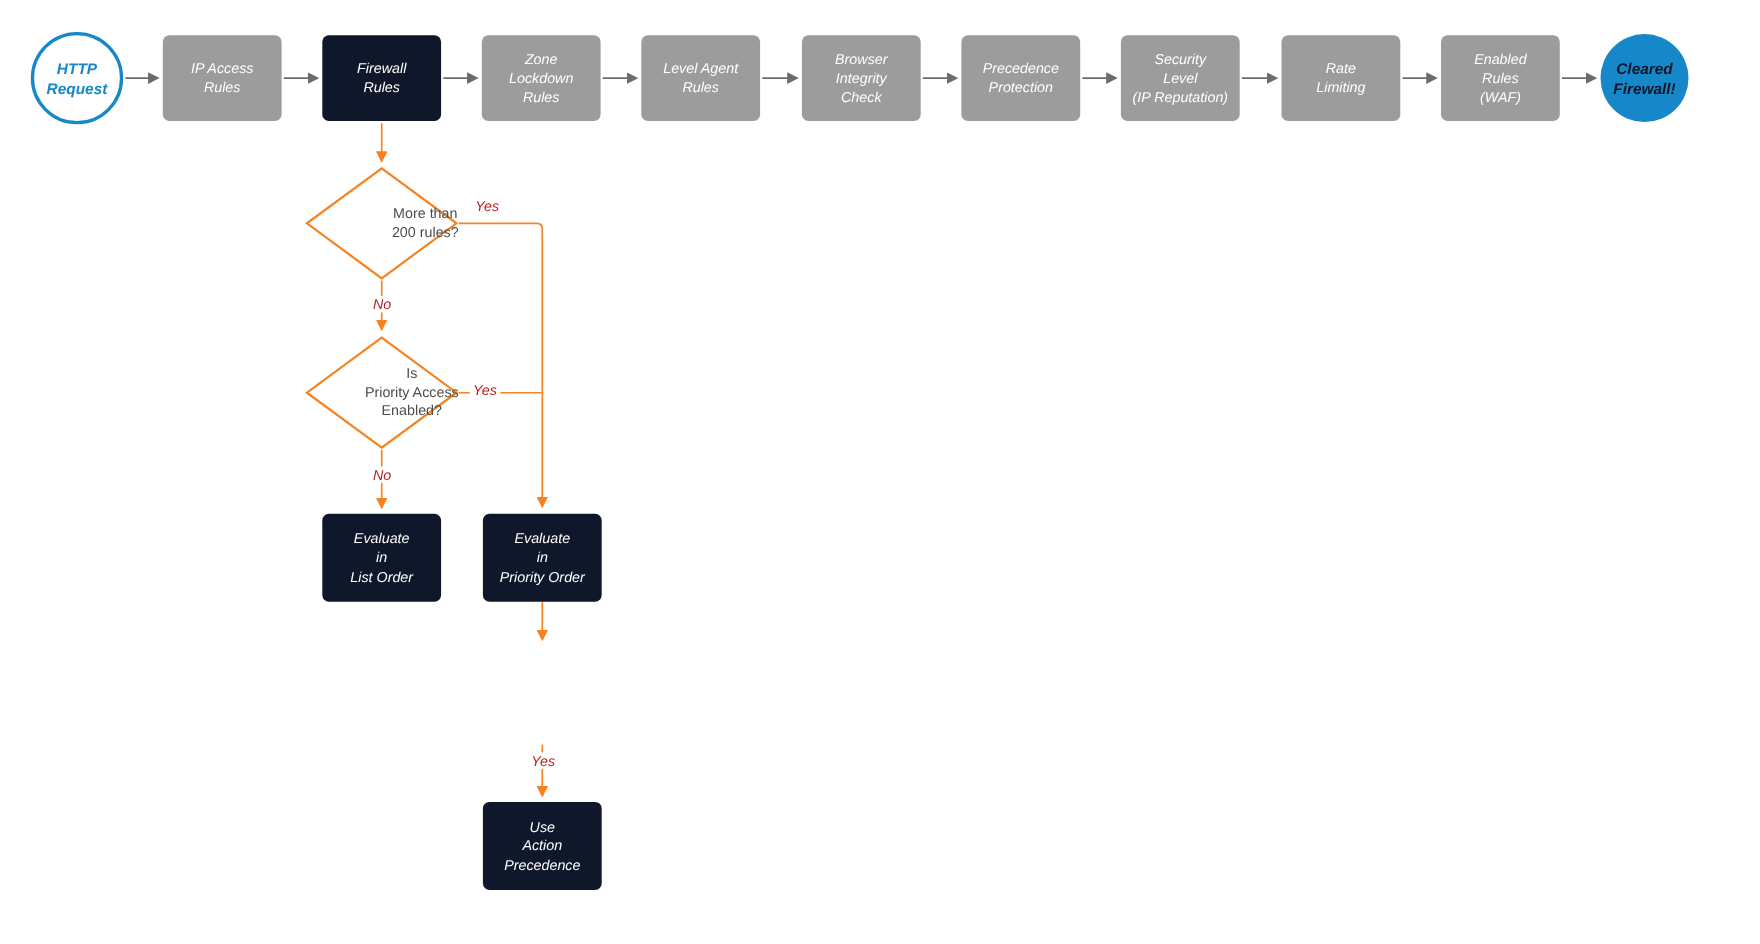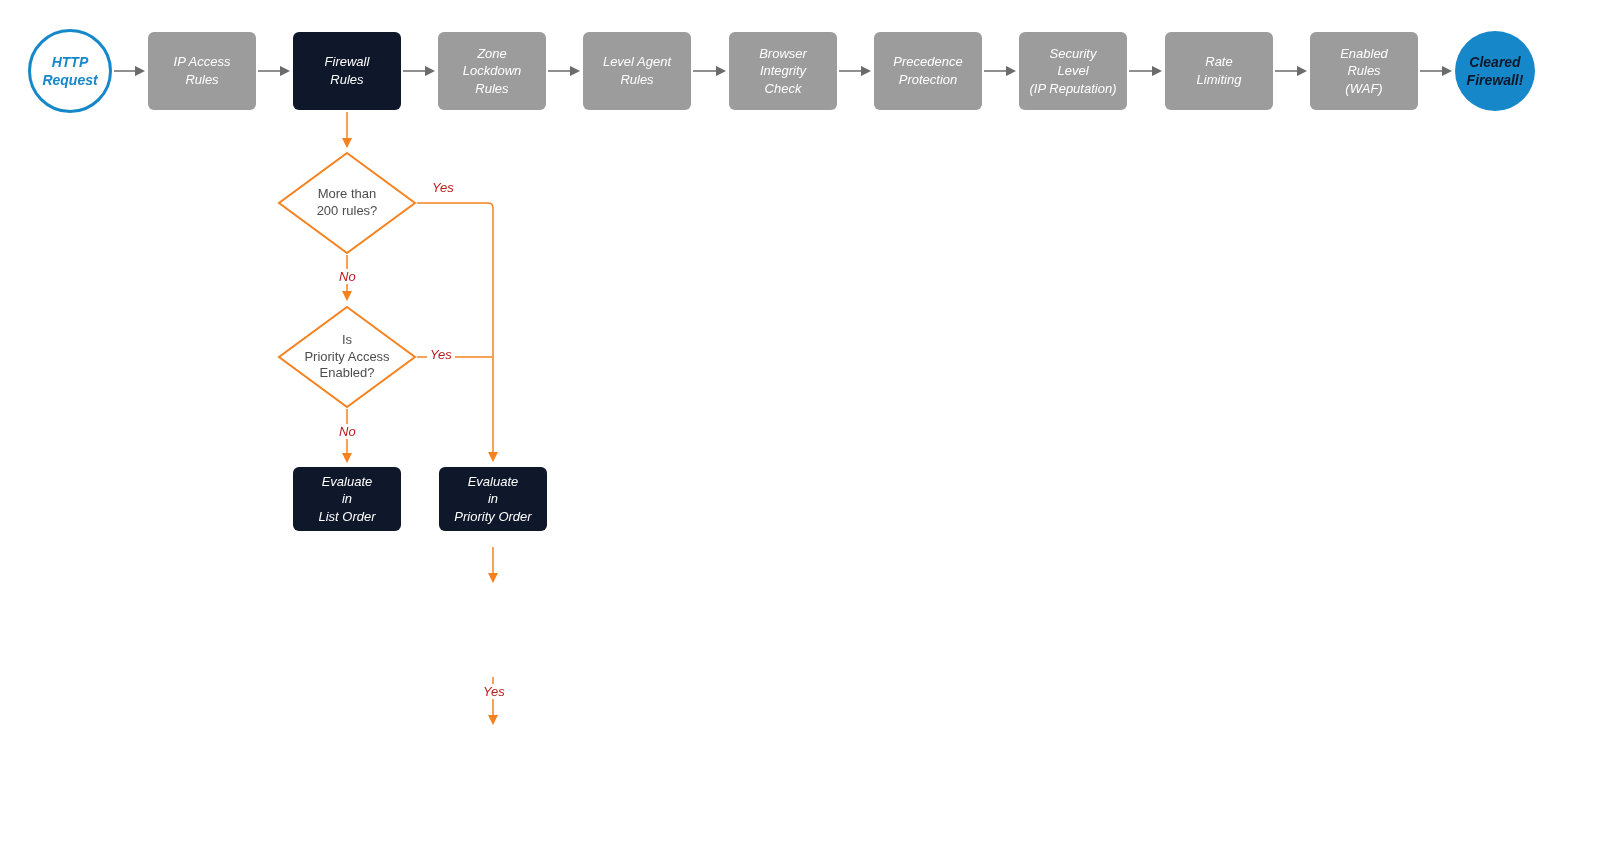--- a/index.html
+++ b/index.html
@@ -6,25 +6,25 @@
   .canvas{
     position:relative;width:1600px;height:858px;background:#ffffff;
     font-family:"Liberation Sans",sans-serif;overflow:hidden;
   }
   .connectors{position:absolute;left:0;top:0;pointer-events:none;}
   .node{position:absolute;display:flex;align-items:center;justify-content:center;text-align:center;box-sizing:border-box;}
   .lbl{white-space:pre-line;}
   .box{width:108px;height:78px;border-radius:6px;color:#ffffff;font-style:italic;font-size:13px;line-height:1.35;}
   .gray{background:#9C9C9C;}
   .orange{background:#0f172a;}
-  .action{width:108px;height:64px;}
+  .action{width:108px;height:80px;}
   .circle{border-radius:50%;font-style:italic;font-weight:bold;font-size:14px;line-height:1.3;}
   .start{width:84px;height:84px;border:3px solid #1688C9;color:#1688C9;background:#ffffff;}
   .end{width:80px;height:80px;background:#1688C9;color:#0f172a;}
-  .diamond{background:transparent;}
+  .diamond{background:transparent;justify-content:flex-end;}
   .diamond svg{position:absolute;left:0;top:0;}
   .diamond .lbl{position:relative;font-size:13px;color:#4d4d4d;line-height:1.3;z-index:1;}
   .edge-label{
     position:absolute;font-style:italic;font-size:13px;color:#b91c1c;
     background:#ffffff;padding:0 3px;z-index:2;
   }
 </style>
 </head>
 <body>
 
@@ -136,20 +136,25 @@
   <div class="node box orange action" style="left:293px;top:467px">
     <span class="lbl">Evaluate
 in
 List Order</span>
   </div>
   <div class="node box orange action" style="left:439px;top:467px">
     <span class="lbl">Evaluate
 in
 Priority Order</span>
   </div>
+  <div class="node box orange action" style="left:439px;top:729px">
+    <span class="lbl">Use
+Action
+Precedence</span>
+  </div>
 
   <div class="edge-label" style="left:429px;top:180px">Yes</div>
   <div class="edge-label" style="left:336px;top:269px">No</div>
   <div class="edge-label" style="left:427px;top:347px">Yes</div>
   <div class="edge-label" style="left:336px;top:424px">No</div>
   <div class="edge-label" style="left:480px;top:684px">Yes</div>
 
 </div>
 
 </body></html>

